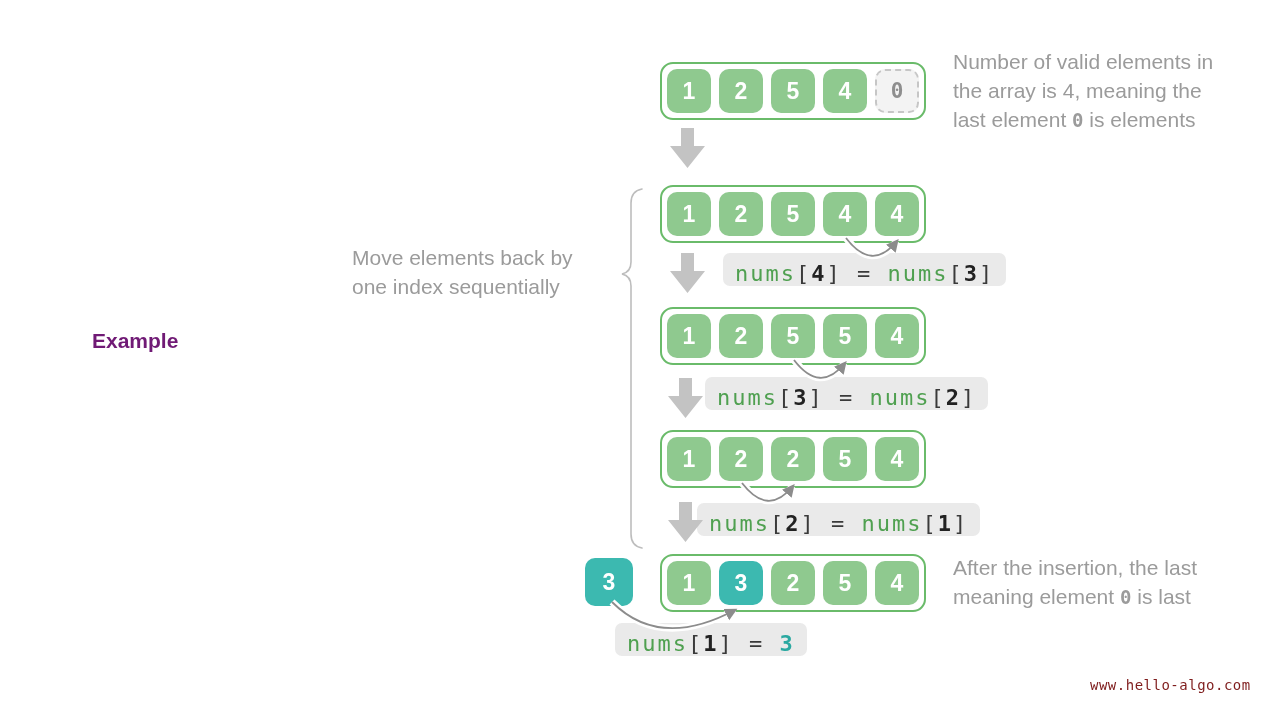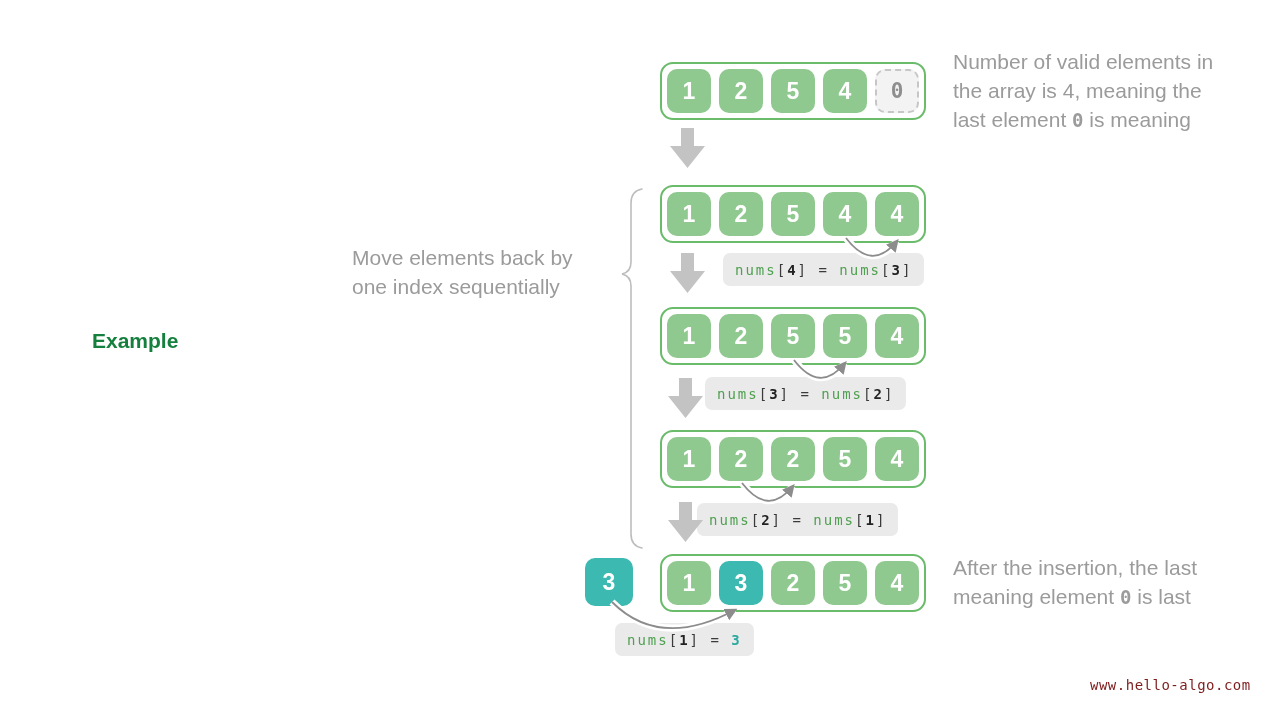--- a/index.html
+++ b/index.html
@@ -27,41 +27,41 @@
   }
   .lone-cell {
     position:absolute; z-index:3; width:48px; height:48px; border-radius:10px;
     background:#3CB9B0; color:#fff; font-size:23px; font-weight:700;
     display:flex; align-items:center; justify-content:center;
   }
 
   
   .op-label {
     position:absolute; z-index:2; height:33px; background:#EAEAEA; border-radius:7px;
-    display:flex; align-items:center; padding:0 12px;
-    font-family:"DejaVu Sans Mono", monospace; font-size:14px; letter-spacing:2px;
+    display:flex; align-items:flex-end; padding:0 12px;
+    font-family:"DejaVu Sans Mono", monospace; font-size:22px; letter-spacing:2px;
   }
   .tok { white-space:pre; }
   .tok[data-type="fn"]  { color:#4FA050; }
   .tok[data-type="br"]  { color:#3A3A3A; }
   .tok[data-type="idx"] { color:#222222; font-weight:700; }
   .tok[data-type="val"] { color:#2BA9A1; font-weight:700; }
 
   
   .note {
     position:absolute; z-index:1; color:#9B9B9B; font-size:21px; line-height:29px;
     white-space:pre-line;
   }
   .mono-b {
     font-family:"DejaVu Sans Mono", monospace; font-weight:700; font-size:19px;
   }
 
   
   .example-heading {
-    position:absolute; z-index:1; color:#15803d; font-size:21px; font-weight:700;
+    position:absolute; z-index:1; color:#701a75; font-size:21px; font-weight:700;
   }
   .example-line {
     position:absolute; z-index:1; color:#3C3C3C; font-size:20px; white-space:pre;
   }
   .example-line .val3 { color:#2BA9A1; font-weight:700; }
   .example-line .idx1 { color:#2B2B2B; font-weight:700; }
 
   .watermark {
     position:absolute; z-index:1; font-family:"DejaVu Sans Mono", monospace;
     font-size:14px; color:#7f1d1d; letter-spacing:0.5px;
@@ -99,21 +99,21 @@
       <path d="M742,483 Q768,517 793,486" fill="none" stroke="#8C8C8C" stroke-width="1.8" marker-end="url(#ah)"></path>
     </g>
     <g>
       <path d="M612,602 Q660,650 735,610" fill="none" stroke="#ffffff" stroke-width="7"></path>
       <path d="M612,602 Q660,650 735,610" fill="none" stroke="#8C8C8C" stroke-width="1.8" marker-end="url(#ah)"></path>
     </g>
   </svg>
 
   <div class="note" style="left:953px; top:47px; width:312px;"><span>Number of valid elements in
 the array is 4, meaning the
-last element </span><span class="mono-b">0</span><span> is meaning</span></div>
+last element </span><span class="mono-b">0</span><span> is elements</span></div>
 
   <div class="note" style="left:352px; top:243px; width:270px;">Move elements back by
 one index sequentially</div>
 
   <div class="note" style="left:953px; top:553px; width:310px;"><span>After the insertion, the last
 meaning element </span><span class="mono-b">0</span><span> is last</span></div>
 
   <div class="example-heading" style="left:92px; top:329px;">Example</div>
 
   <div class="array-box" style="left:660px; top:62px;">

